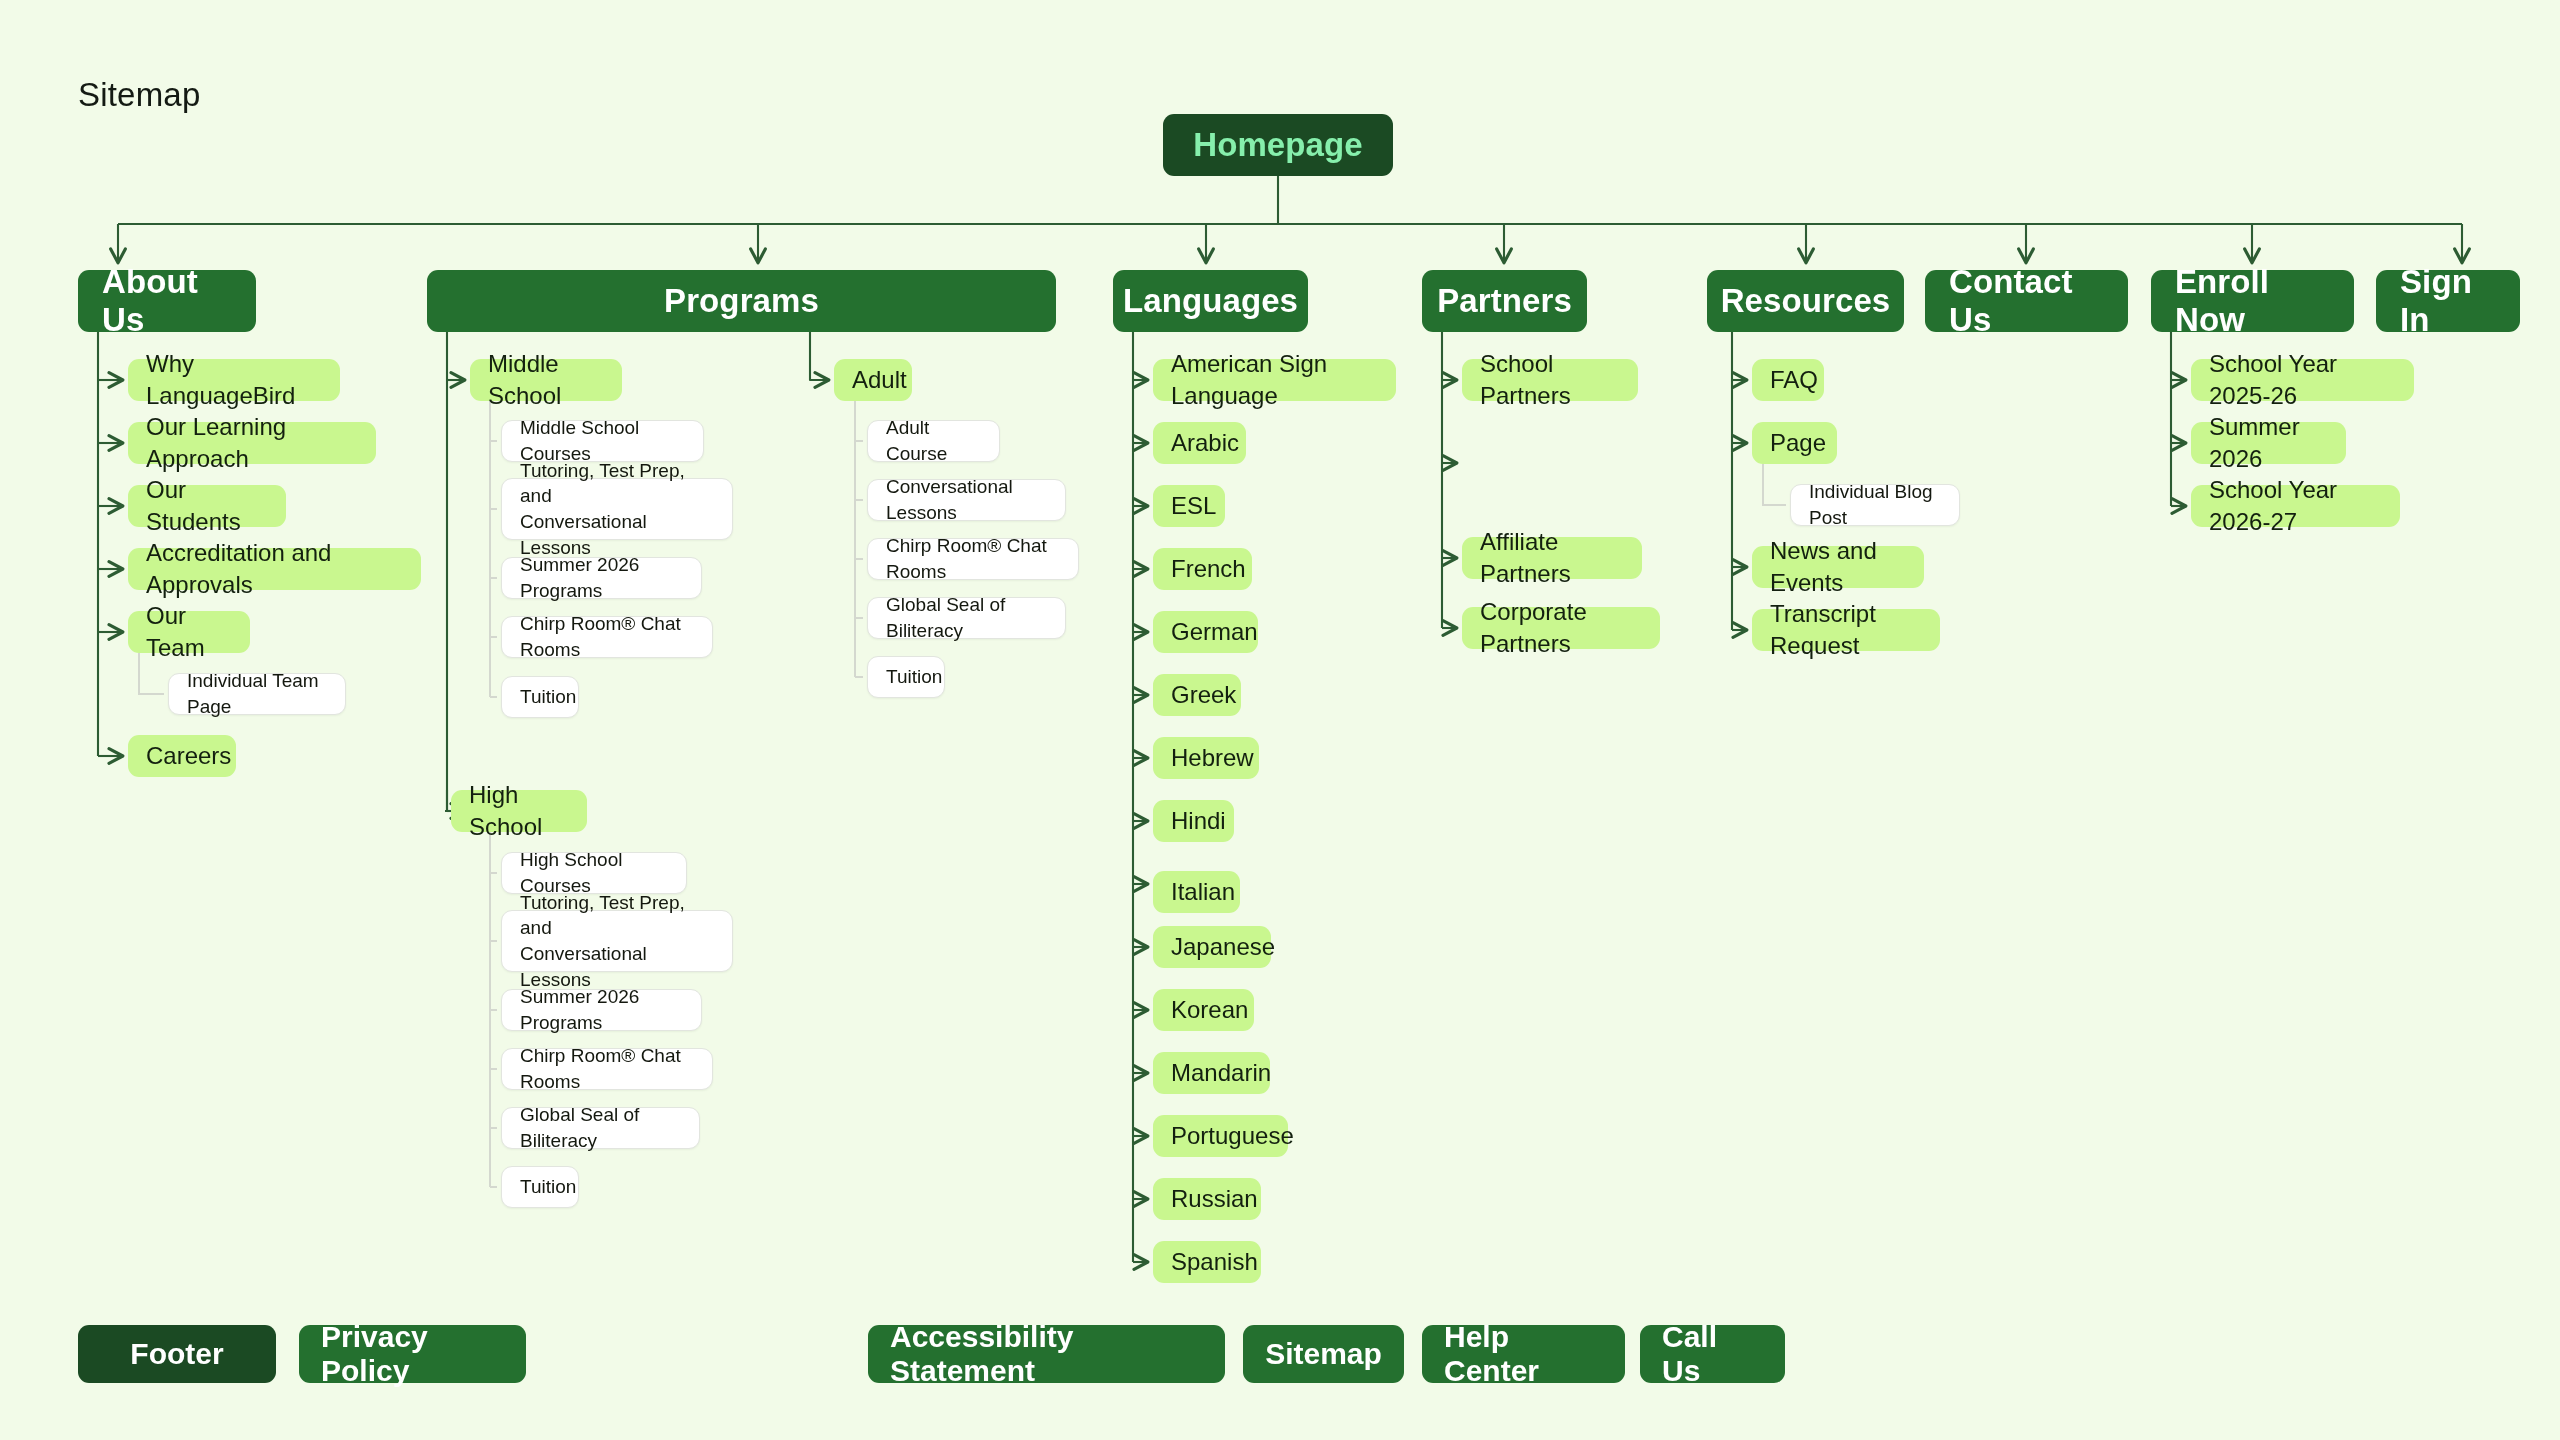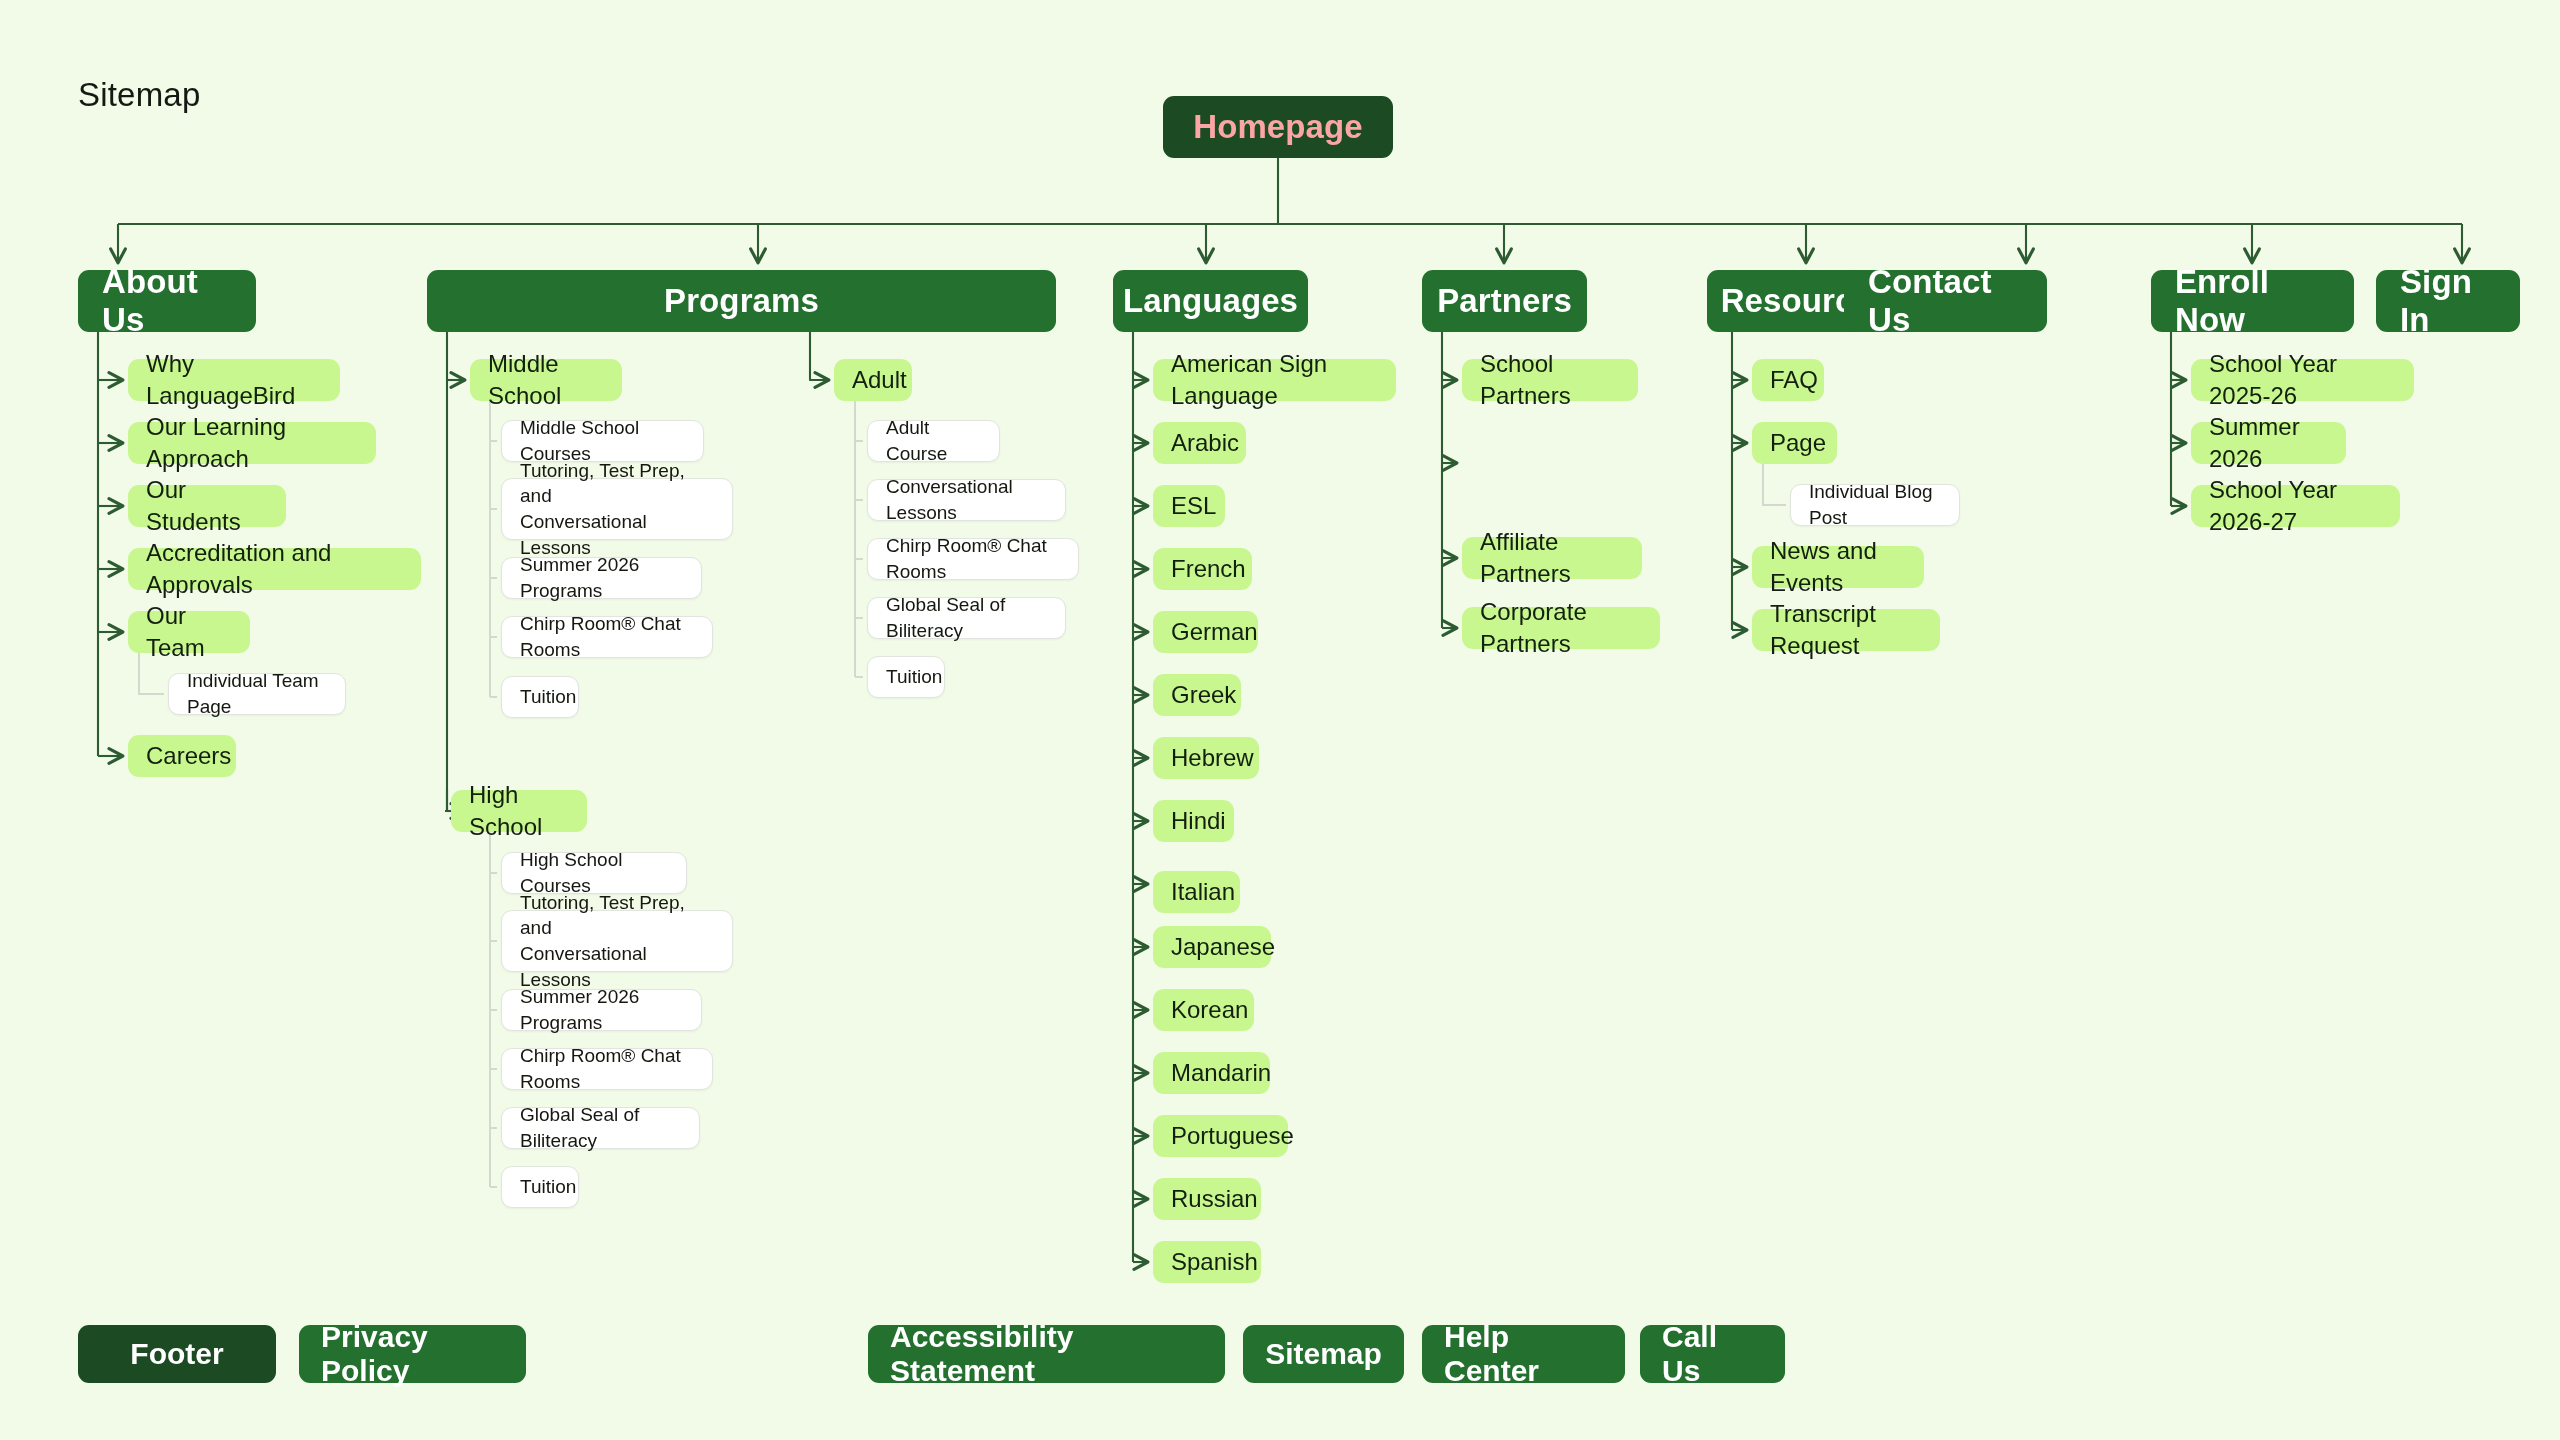--- a/index.html
+++ b/index.html
@@ -38,27 +38,28 @@
     position: absolute;
     box-sizing: border-box;
     display: flex;
     align-items: center;
     white-space: pre-line;
   }
 
   
   .n-root {
     background: #1b4a23;
-    color: #fca5a5;
+    color: #86efac;
     border-radius: 11px;
     font-size: 33px;
     font-weight: 700;
     letter-spacing: .1px;
     justify-content: center;
     padding: 8px 26px;
+    margin-top: 18px;
   }
 
   
   .n-sec {
     background: #24702f;
     color: #ffffff;
     border-radius: 11px;
     font-size: 33px;
     font-weight: 700;
     letter-spacing: .1px;
@@ -225,21 +226,21 @@
   </div>
 
   <div class="node n-sec" style="left:1422px; top:270px; width:165px; height:62px;">
     <span>Partners</span>
   </div>
 
   <div class="node n-sec" style="left:1707px; top:270px; width:197px; height:62px;">
     <span>Resources</span>
   </div>
 
-  <div class="node n-sec" style="left:1844px; top:270px; width:203px; height:62px;justify-content:flex-end;">
+  <div class="node n-sec" style="left:1925px; top:270px; width:203px; height:62px;justify-content:flex-end;">
     <span>Contact Us</span>
   </div>
 
   <div class="node n-sec" style="left:2151px; top:270px; width:203px; height:62px;">
     <span>Enroll Now</span>
   </div>
 
   <div class="node n-sec" style="left:2376px; top:270px; width:144px; height:62px;">
     <span>Sign In</span>
   </div>

